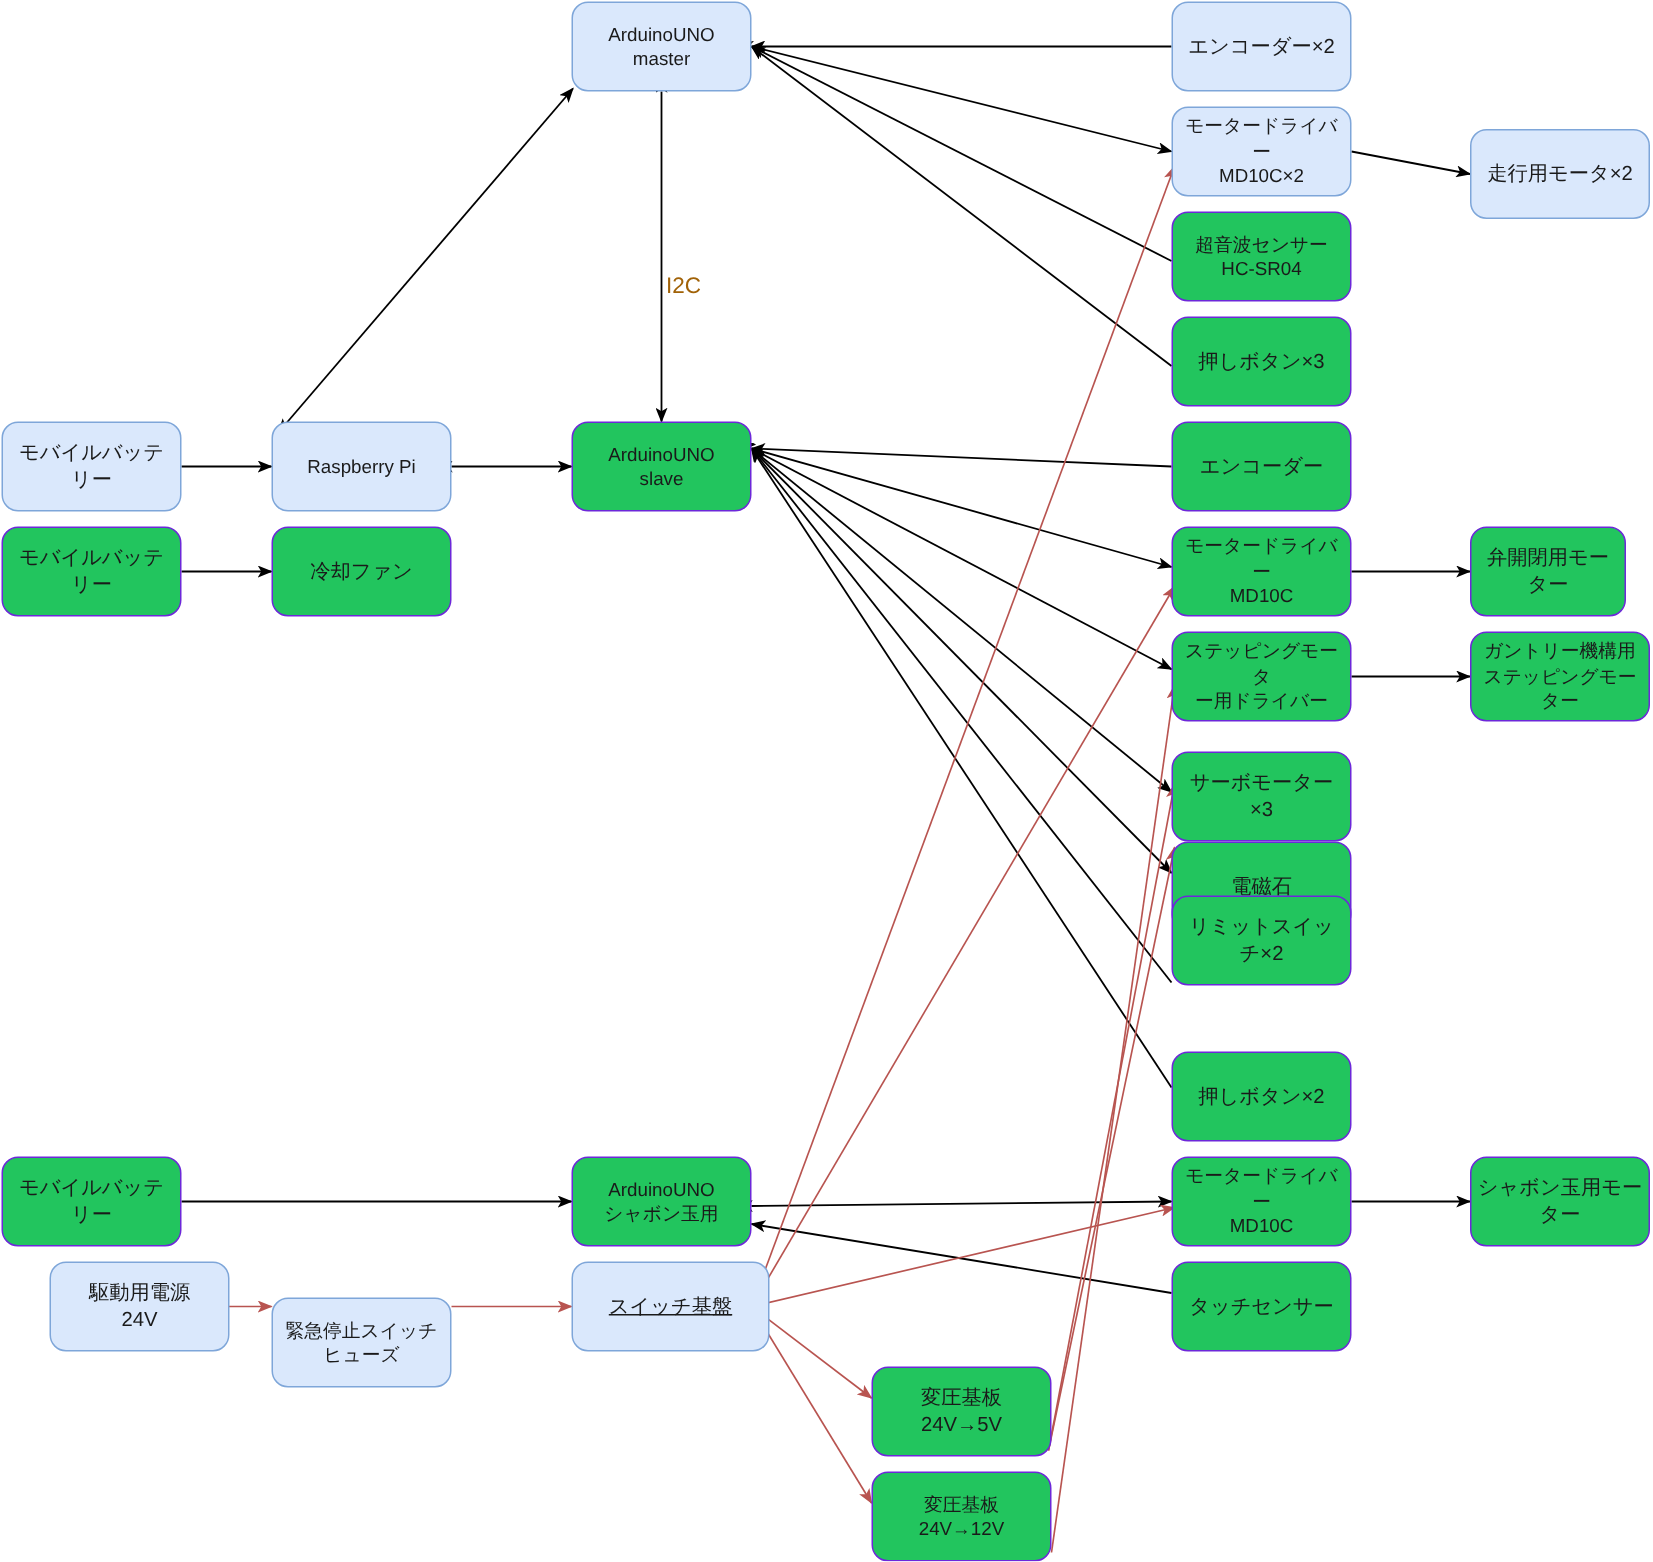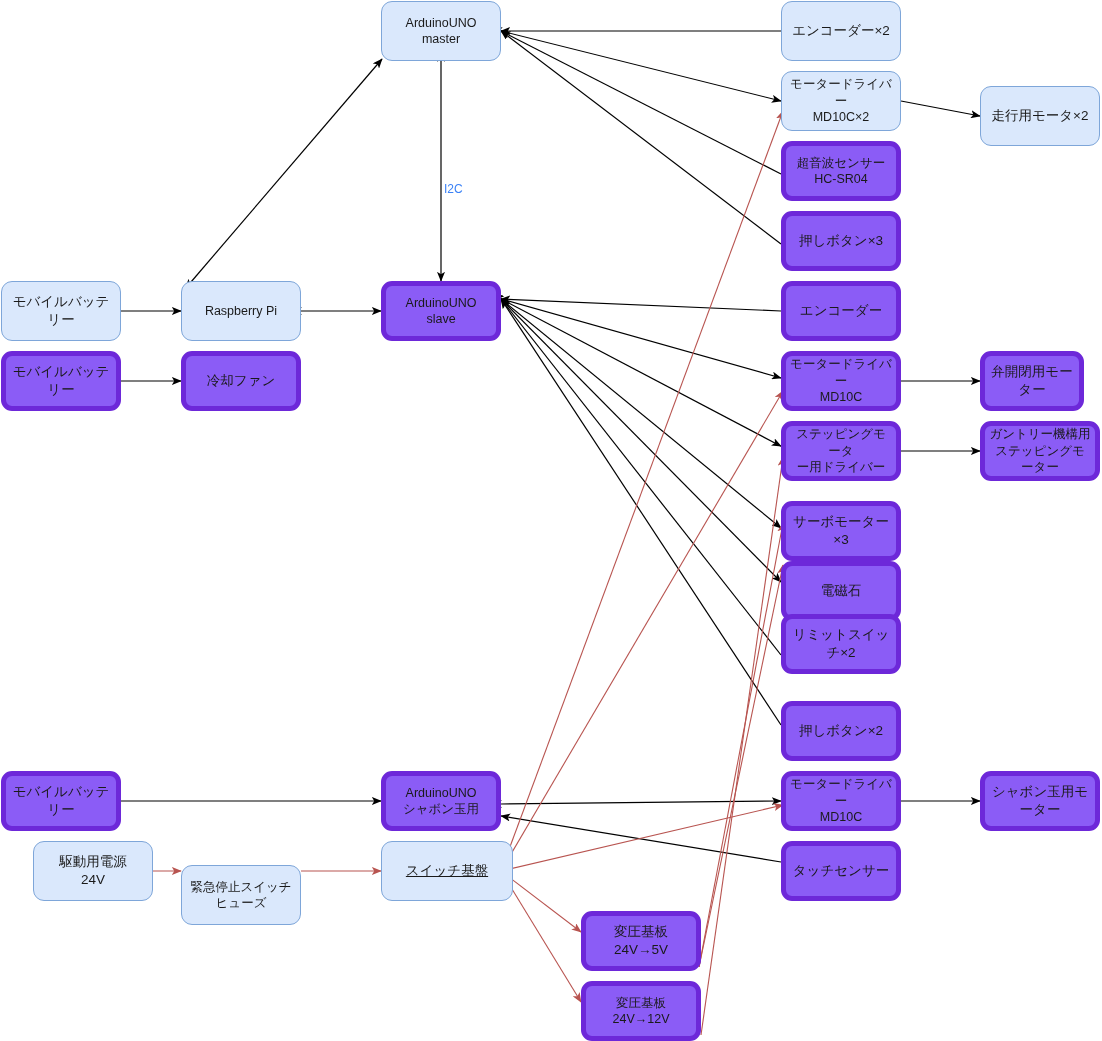--- a/index.html
+++ b/index.html
@@ -2,42 +2,42 @@
 <html><head>
 <meta charset="utf-8">
 <style>
   html,body{margin:0;padding:0;background:#ffffff;}
   body{font-family:"Liberation Sans","DejaVu Sans",sans-serif;}
   #canvas{position:relative;width:1102px;height:1041px;overflow:hidden;background:#fff;}
   svg#edges{position:absolute;left:0;top:0;width:1102px;height:1041px;pointer-events:none;}
   .node{
     position:absolute;
     box-sizing:border-box;
-    border:5px solid #6d28d9;
+    border:1px solid #6d28d9;
     border-radius:11px;
-    background:#8b5cf6;
+    background:#22c55e;
     display:flex;
     align-items:center;
     justify-content:center;
     text-align:center;
     font-size:13.5px;
     line-height:1.32;
     color:#1a1a1a;
     white-space:pre-line;
     padding:2px 4px;
   }
   .node.blue{
     background:#dae8fc;
     border:1px solid #7ea6d9;
   }
   .node.sm{font-size:12.5px;}
   .edge-label{
     position:absolute;
-    font-size:12px;
-    color:#3b82f6;
+    font-size:15px;
+    color:#a16207;
     background:#ffffff;
     padding:0 2px;
     white-space:nowrap;
   }
 </style>
 </head>
 <body>
 
 <div id="canvas">
   <svg id="edges" xmlns="http://www.w3.org/2000/svg">
@@ -107,21 +107,21 @@
       <div class="node" style="left: 181px; top: 351px; width: 120px; height: 60px;">冷却ファン</div>
       <div class="node sm" style="left: 781px; top: 351px; width: 120px; height: 60px;">モータードライバー
 MD10C</div>
       <div class="node" style="left: 980px; top: 351px; width: 104px; height: 60px;">弁開閉用モーター</div>
       <div class="node sm" style="left: 781px; top: 421px; width: 120px; height: 60px; text-align: center;">ステッピングモータ
 ー用ドライバー</div>
       <div class="node sm" style="left: 980px; top: 421px; width: 120px; height: 60px;">ガントリー機構用
 ステッピングモーター</div>
       <div class="node" style="left: 781px; top: 501px; width: 120px; height: 60px;">サーボモーター×3</div>
       <div class="node" style="left: 781px; top: 561px; width: 120px; height: 60px;">電磁石</div>
-      <div class="node" style="left: 781px; top: 614px; width: 120px; height: 60px;">リミットスイッチ×2</div>
+      <div class="node" style="left: 781px; top: 597px; width: 120px; height: 60px;">リミットスイッチ×2</div>
       <div class="node" style="left: 781px; top: 701px; width: 120px; height: 60px;">押しボタン×2</div>
       <div class="node" style="left: 1px; top: 771px; width: 120px; height: 60px;">モバイルバッテリー</div>
       <div class="node sm" style="left: 381px; top: 771px; width: 120px; height: 60px;">ArduinoUNO
 シャボン玉用</div>
       <div class="node sm" style="left: 781px; top: 771px; width: 120px; height: 60px;">モータードライバー
 MD10C</div>
       <div class="node" style="left: 980px; top: 771px; width: 120px; height: 60px;">シャボン玉用モーター</div>
       <div class="node blue" style="left: 1px; top: 841px; width: 120px; height: 60px; margin-left: 32px;">駆動用電源
 24V</div>
       <div class="node blue sm" style="left: 181px; top: 841px; width: 120px; height: 60px; margin-top: 24px;">緊急停止スイッチ

